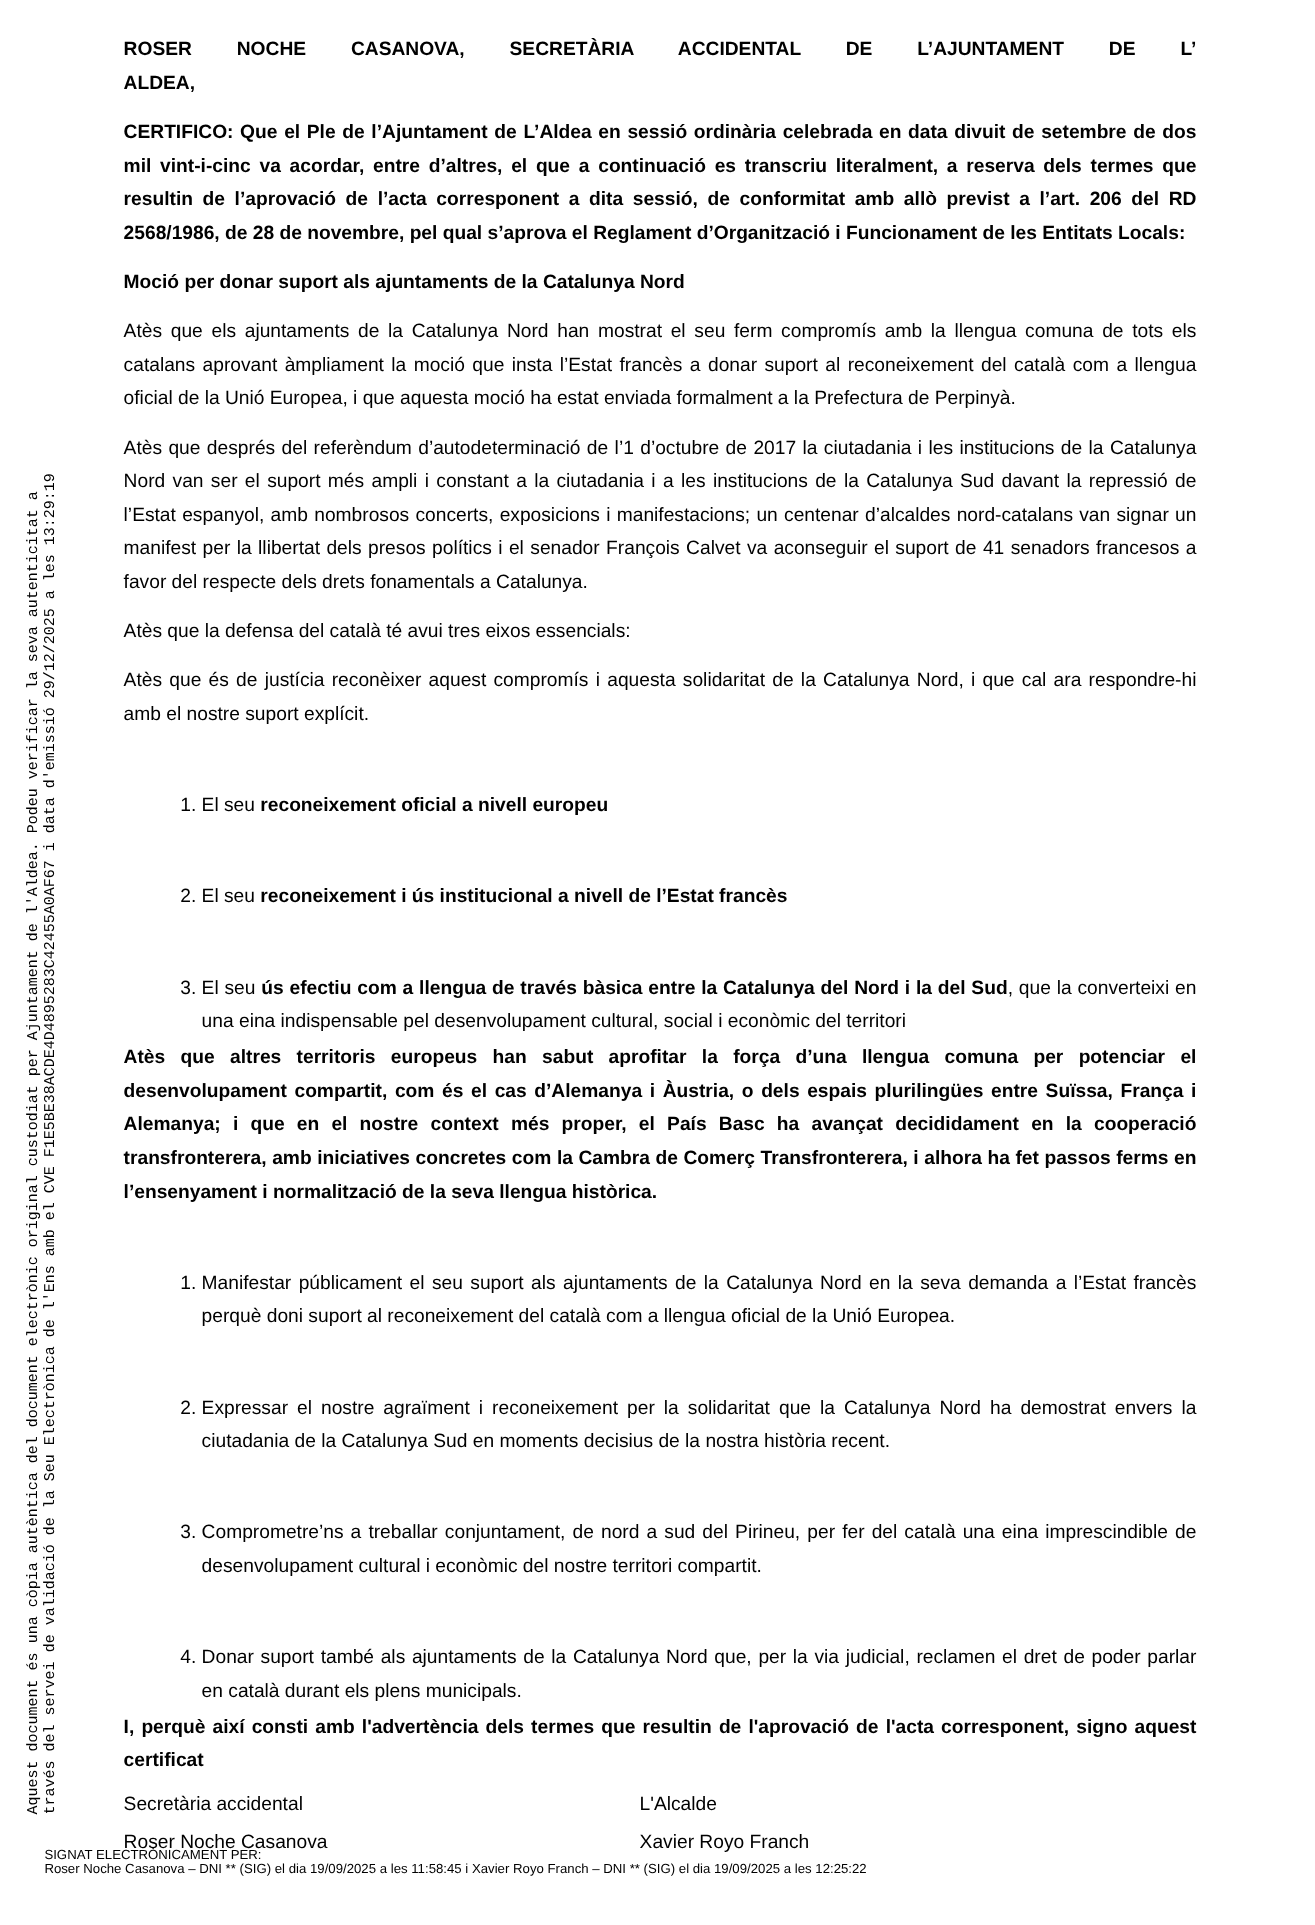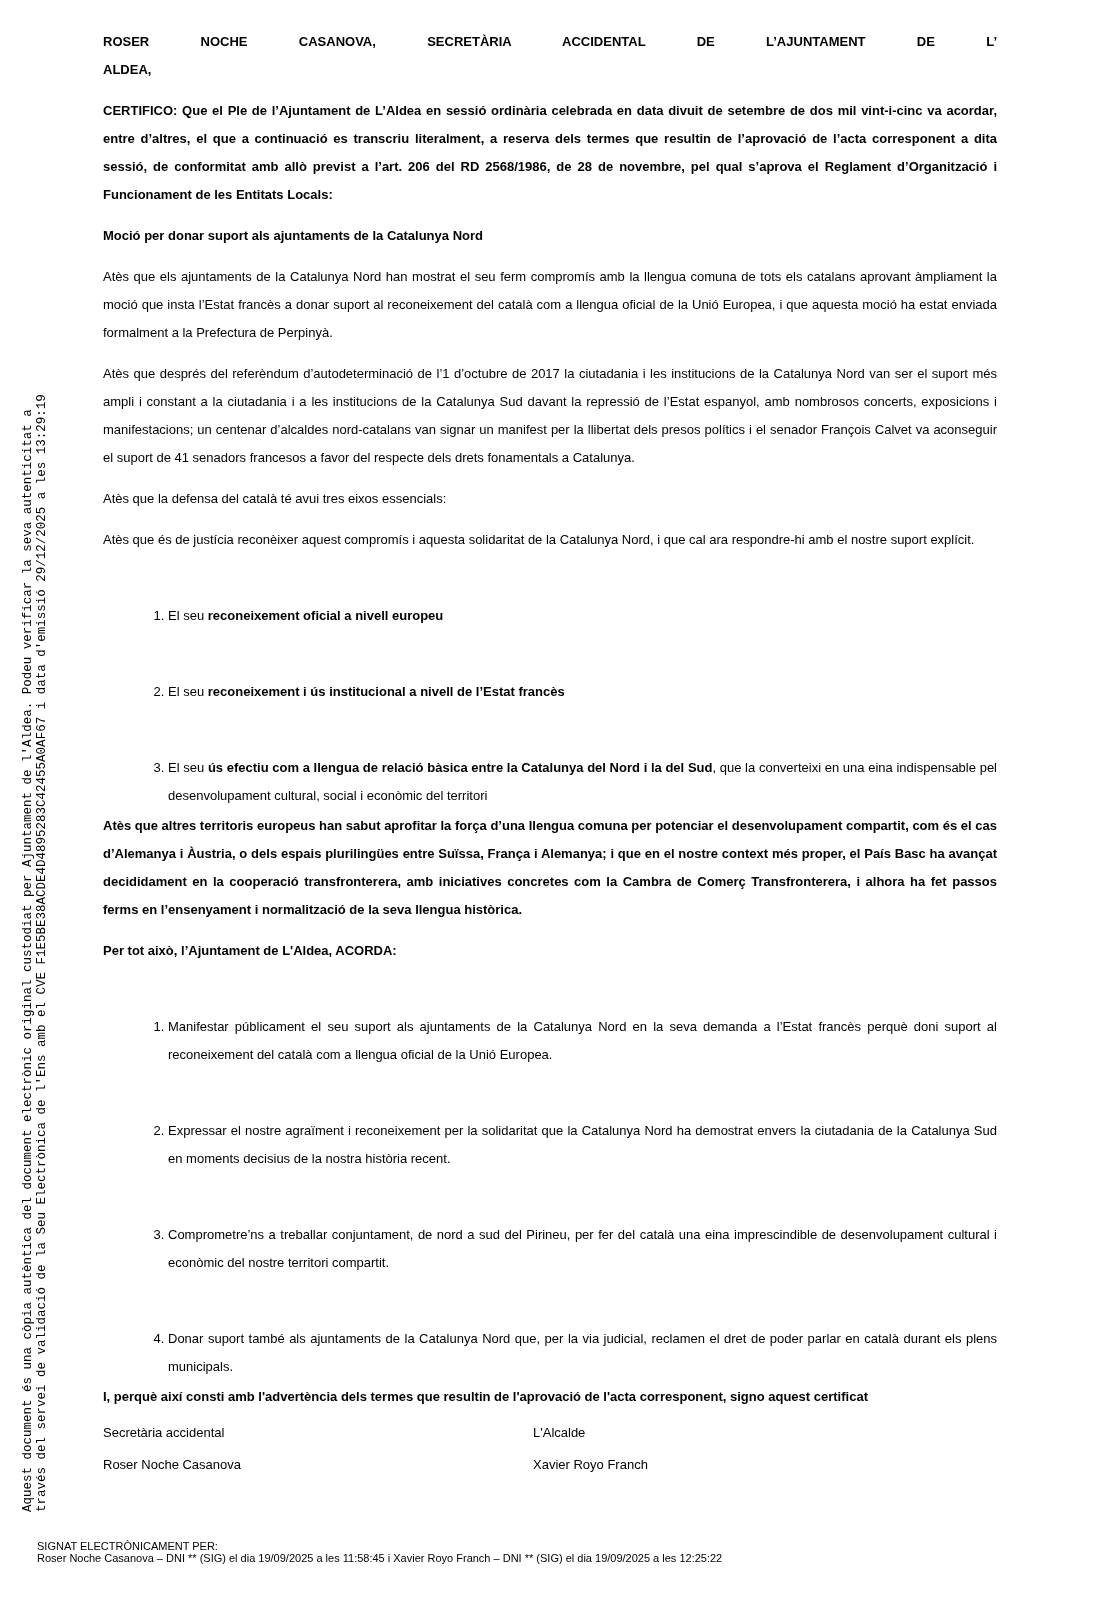--- a/index.html
+++ b/index.html
@@ -7,21 +7,21 @@
     width: 1096px; height: 1604px;
     background: #ffffff;
     color: #000000;
     font-family: "Liberation Sans", sans-serif;
     position: relative;
     overflow: hidden;
   }
   .content {
     position: absolute;
     left: 103px; top: 28px; width: 894px;
-    font-size: 13px;
+    font-size: 16px;
     line-height: 28px;
   }
   .content p { margin: 13px 0 0 0; text-align: justify; }
   .content p.first { margin-top: 0; }
   .bold { font-weight: bold; }
   .jline { display: block; text-align: justify; text-align-last: justify; }
   ol { margin: 9px 0 0 0; padding: 0 0 0 65px; }
   ol li { text-align: justify; margin-top: 48px; }
   .tight { margin-top: 2px !important; font-weight: bold; }
   .sig-row { display: flex; margin-top: 8px; }
@@ -62,26 +62,25 @@
   <p class="bold">Moció per donar suport als ajuntaments de la Catalunya Nord</p>
 
   <p>Atès que els ajuntaments de la Catalunya Nord han mostrat el seu ferm compromís amb la llengua comuna de tots els catalans aprovant àmpliament la moció que insta l’Estat francès a donar suport al reconeixement del català com a llengua oficial de la Unió Europea, i que aquesta moció ha estat enviada formalment a la Prefectura de Perpinyà.</p>
   <p>Atès que després del referèndum d’autodeterminació de l’1 d’octubre de 2017 la ciutadania i les institucions de la Catalunya Nord van ser el suport més ampli i constant a la ciutadania i a les institucions de la Catalunya Sud davant la repressió de l’Estat espanyol, amb nombrosos concerts, exposicions i manifestacions; un centenar d’alcaldes nord-catalans van signar un manifest per la llibertat dels presos polítics i el senador François Calvet va aconseguir el suport de 41 senadors francesos a favor del respecte dels drets fonamentals a Catalunya.</p>
   <p>Atès que la defensa del català té avui tres eixos essencials:</p>
   <p>Atès que és de justícia reconèixer aquest compromís i aquesta solidaritat de la Catalunya Nord, i que cal ara respondre-hi amb el nostre suport explícit.</p>
 
   <ol>
     <li><span>El seu </span><span class="bold">reconeixement oficial a nivell europeu</span><span></span></li>
     <li><span>El seu </span><span class="bold">reconeixement i ús institucional a nivell de l’Estat francès</span><span></span></li>
-    <li><span>El seu </span><span class="bold">ús efectiu com a llengua de relació bàsica entre la Catalunya del Nord i la del Sud</span><span>, que la converteixi en una eina indispensable pel desenvolupament cultural, social i econòmic del territori</span></li>
+    <li><span>El seu </span><span class="bold">ús efectiu com a llengua de través bàsica entre la Catalunya del Nord i la del Sud</span><span>, que la converteixi en una eina indispensable pel desenvolupament cultural, social i econòmic del territori</span></li>
   </ol>
 
   <p class="tight">Atès que altres territoris europeus han sabut aprofitar la força d’una llengua comuna per potenciar el desenvolupament compartit, com és el cas d’Alemanya i Àustria, o dels espais plurilingües entre Suïssa, França i Alemanya; i que en el nostre context més proper, el País Basc ha avançat decididament en la cooperació transfronterera, amb iniciatives concretes com la Cambra de Comerç Transfronterera, i alhora ha fet passos ferms en l’ensenyament i normalització de la seva llengua històrica.</p>
 
-  <p class="bold">Per tot això, l’Ajuntament de L'Aldea, ACORDA:</p>
 
   <ol>
     <li>Manifestar públicament el seu suport als ajuntaments de la Catalunya Nord en la seva demanda a l’Estat francès perquè doni suport al reconeixement del català com a llengua oficial de la Unió Europea.</li>
     <li>Expressar el nostre agraïment i reconeixement per la solidaritat que la Catalunya Nord ha demostrat envers la ciutadania de la Catalunya Sud en moments decisius de la nostra història recent.</li>
     <li>Comprometre’ns a treballar conjuntament, de nord a sud del Pirineu, per fer del català una eina imprescindible de desenvolupament cultural i econòmic del nostre territori compartit.</li>
     <li>Donar suport també als ajuntaments de la Catalunya Nord que, per la via judicial, reclamen el dret de poder parlar en català durant els plens municipals.</li>
   </ol>
 
   <p class="bold tight">I, perquè així consti amb l'advertència dels termes que resultin de l'aprovació de l'acta corresponent, signo aquest certificat</p>
 

